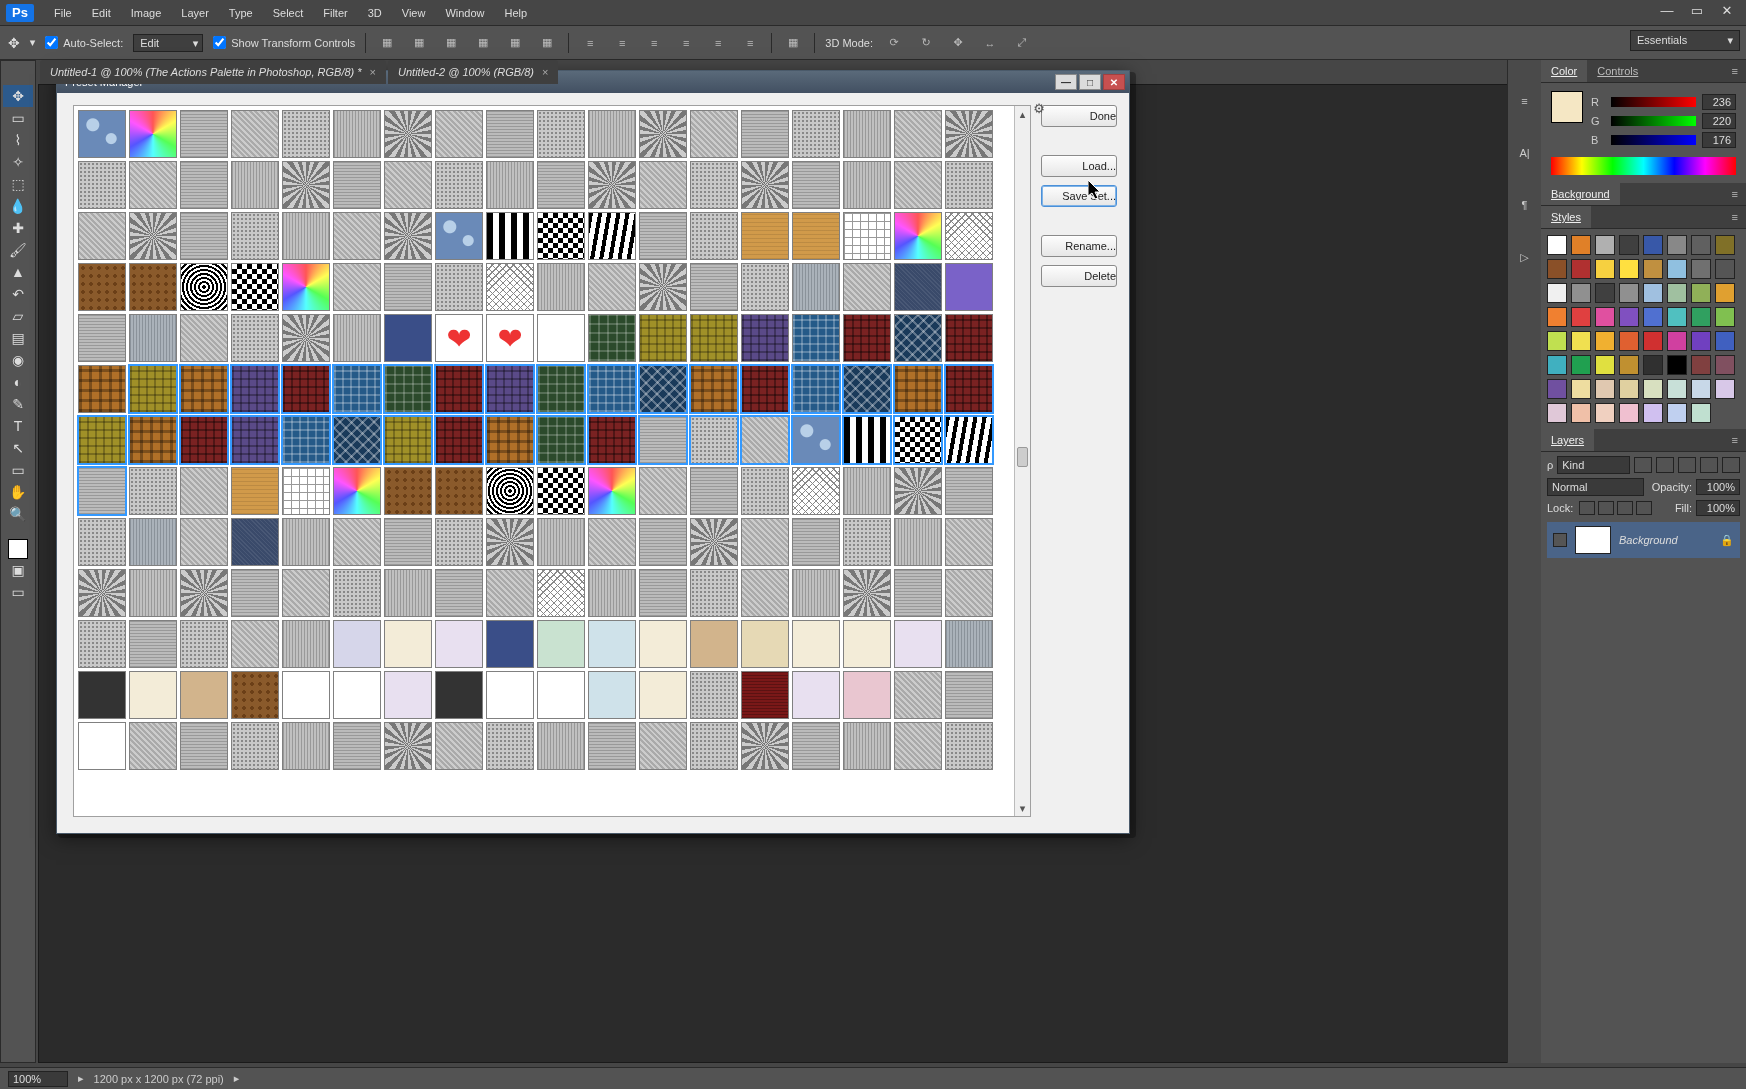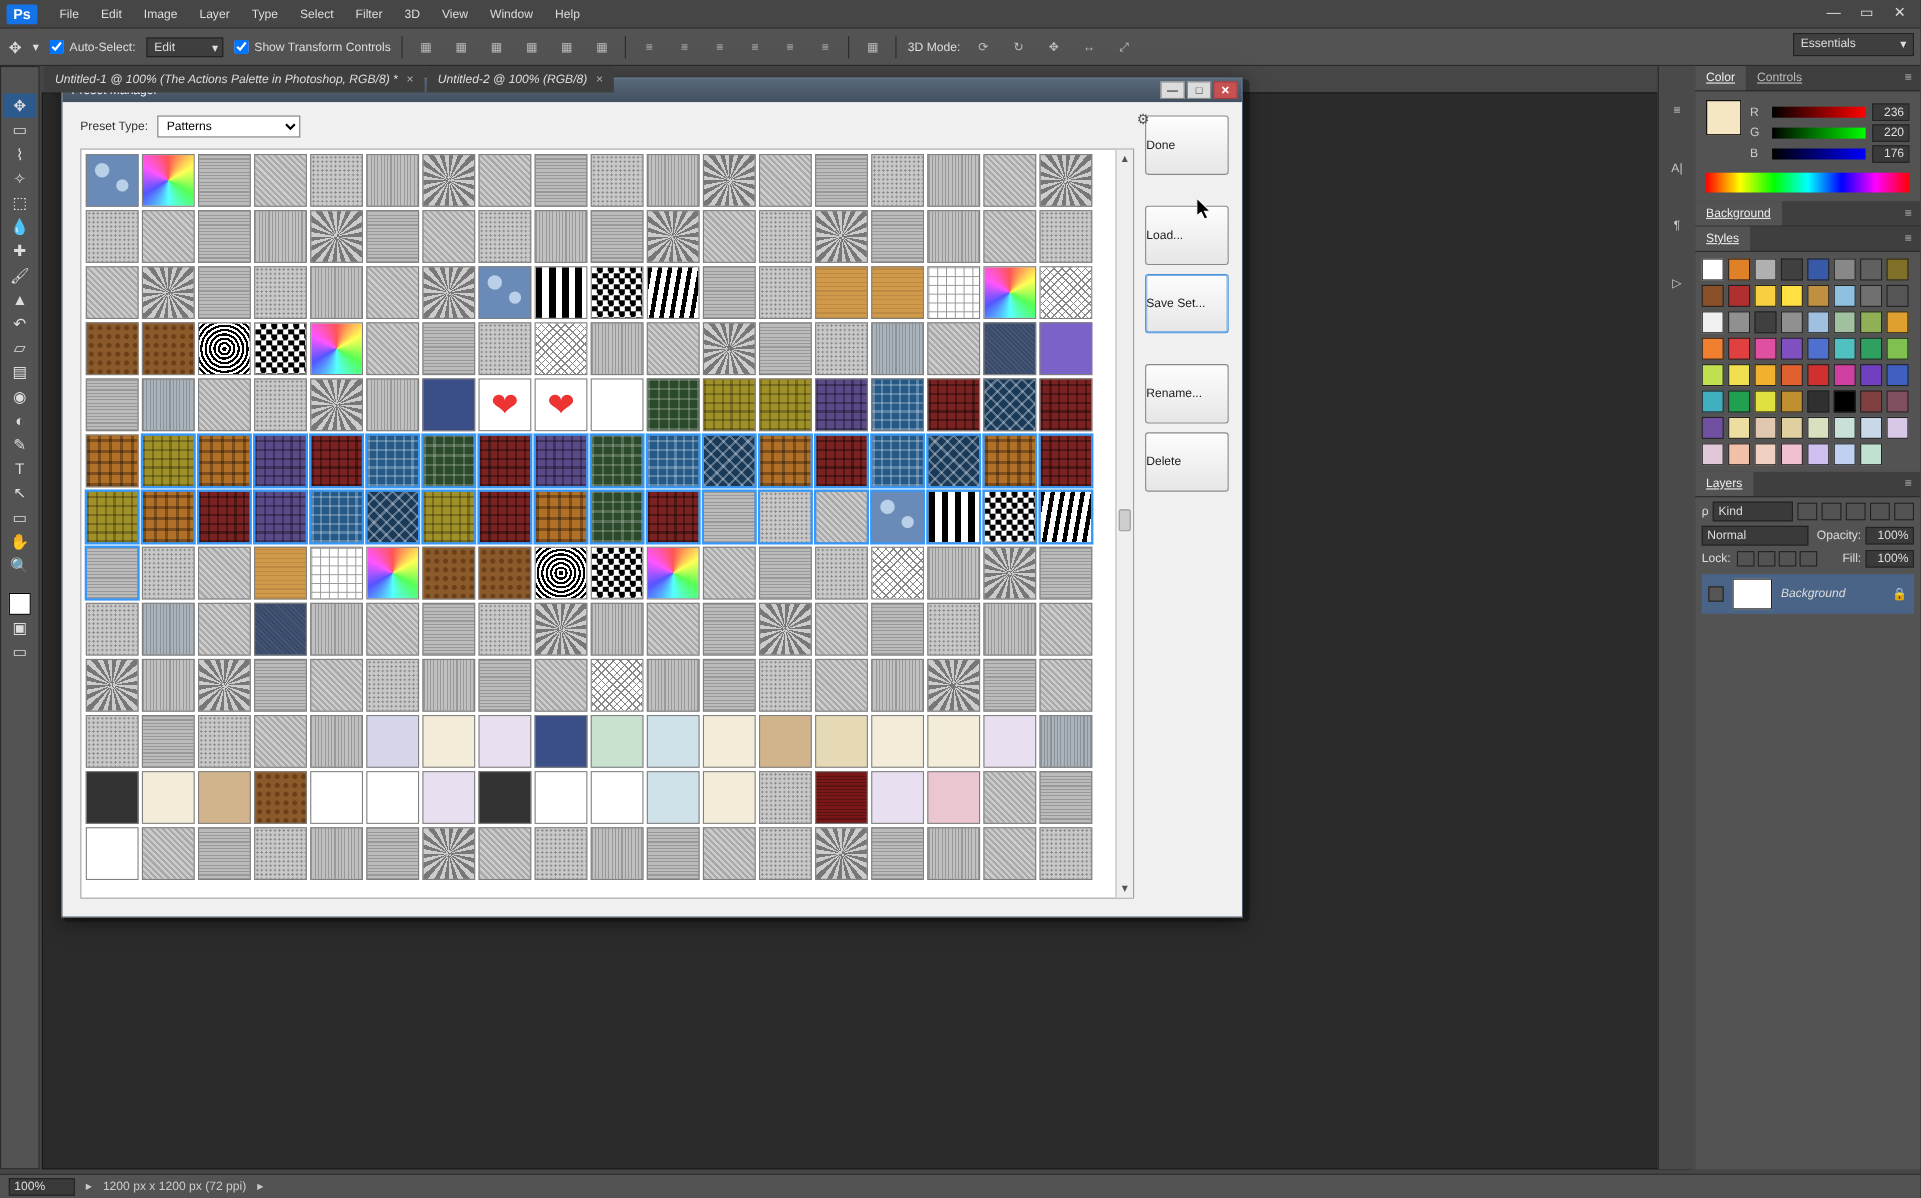--- a/index.html
+++ b/index.html
@@ -107,21 +107,21 @@
 .dialog .grid { position:absolute; inset:2px 16px 2px 2px; display:flex; flex-wrap:wrap; align-content:flex-start; gap:3px; padding:2px;}
 .dialog .grid .p { width:48px; height:48px; border:1px solid #808080; position:relative; overflow:hidden;}
 .dialog .grid .p.sel { outline:2px solid #3399ff; outline-offset:-1px; }
 .dialog .scroll { position:absolute; right:0; top:0; bottom:0; width:16px; background:#efefef; border-left:1px solid #bbb;}
 .dialog .scroll .arrow { height:16px; text-align:center; color:#555; line-height:16px;}
 .dialog .scroll .track { position:absolute; top:16px; bottom:16px; left:0; right:0;}
 .dialog .scroll .thumb { position:absolute; top:48%; left:2px; right:2px; height:20px; background:#cdcdcd; border:1px solid #999; border-radius:2px;}
 .dialog .scroll .arrow.bot { position:absolute; bottom:0; width:100%;}
 
 .dialog .right { width:76px; display:flex; flex-direction:column; gap:8px; padding-top:0;}
-.dialog .right .btn { background: linear-gradient(#fdfdfd,#e6e6e6); border:1px solid #8a8a8a; border-radius:3px; color:#222; padding:20px 0; text-align:left; box-shadow:0 1px 0 #fff inset;}
+.dialog .right .btn { background: linear-gradient(#fdfdfd,#e6e6e6); border:1px solid #8a8a8a; border-radius:3px; color:#222; padding:4px 0; text-align:right; box-shadow:0 1px 0 #fff inset;}
 .dialog .right .btn.hi { border-color:#4a90d9; box-shadow:0 0 0 1px #7fb3e6 inset, 0 1px 0 #fff inset; }
 .dialog .right .spacer { height:12px; }
 
 
 .cursor-img { position:absolute; left:1088px; top:180px; width:16px; height:22px; pointer-events:none; z-index:999;}
 .cursor-img::before { content:''; position:absolute; left:0; top:0; border-left:2px solid #000; border-top:2px solid #000; width:0; height:0; border-right:10px solid transparent; border-bottom:14px solid #000; transform:rotate(-20deg);}
 
 
 .pf-gray1 { background:#bfbfbf; background-image: repeating-linear-gradient(45deg,#aaa 0 2px,#ccc 2px 4px);}
 .pf-gray2 { background:#b5b5b5; background-image: repeating-linear-gradient(0deg,#999 0 1px,#bbb 1px 3px);}
@@ -419,26 +419,20 @@
 <div class="dialog-shadow"></div>
 <div class="dialog">
   <div class="titlebar">
     <span class="ttl">Preset Manager</span>
     <div class="tbbtn">—</div>
     <div class="tbbtn">□</div>
     <div class="tbbtn close">✕</div>
   </div>
   <div class="body">
     <div class="left">
-      <div class="pt-row">
-        <span class="lbl">Preset Type:</span>
-        <select>
-          <option>Patterns</option>
-        </select>
-      </div>
       <span class="gear">⚙</span>
       <div class="grid-wrap">
         <div class="grid" id="pattern-grid">
             <div class="p pf-bubbles"></div>
             <div class="p pf-rainbow"></div>
             <div class="p pf-gray2"></div>
             <div class="p pf-gray1"></div>
             <div class="p pf-gray3"></div>
             <div class="p pf-gray4"></div>
             <div class="p pf-noise"></div>

